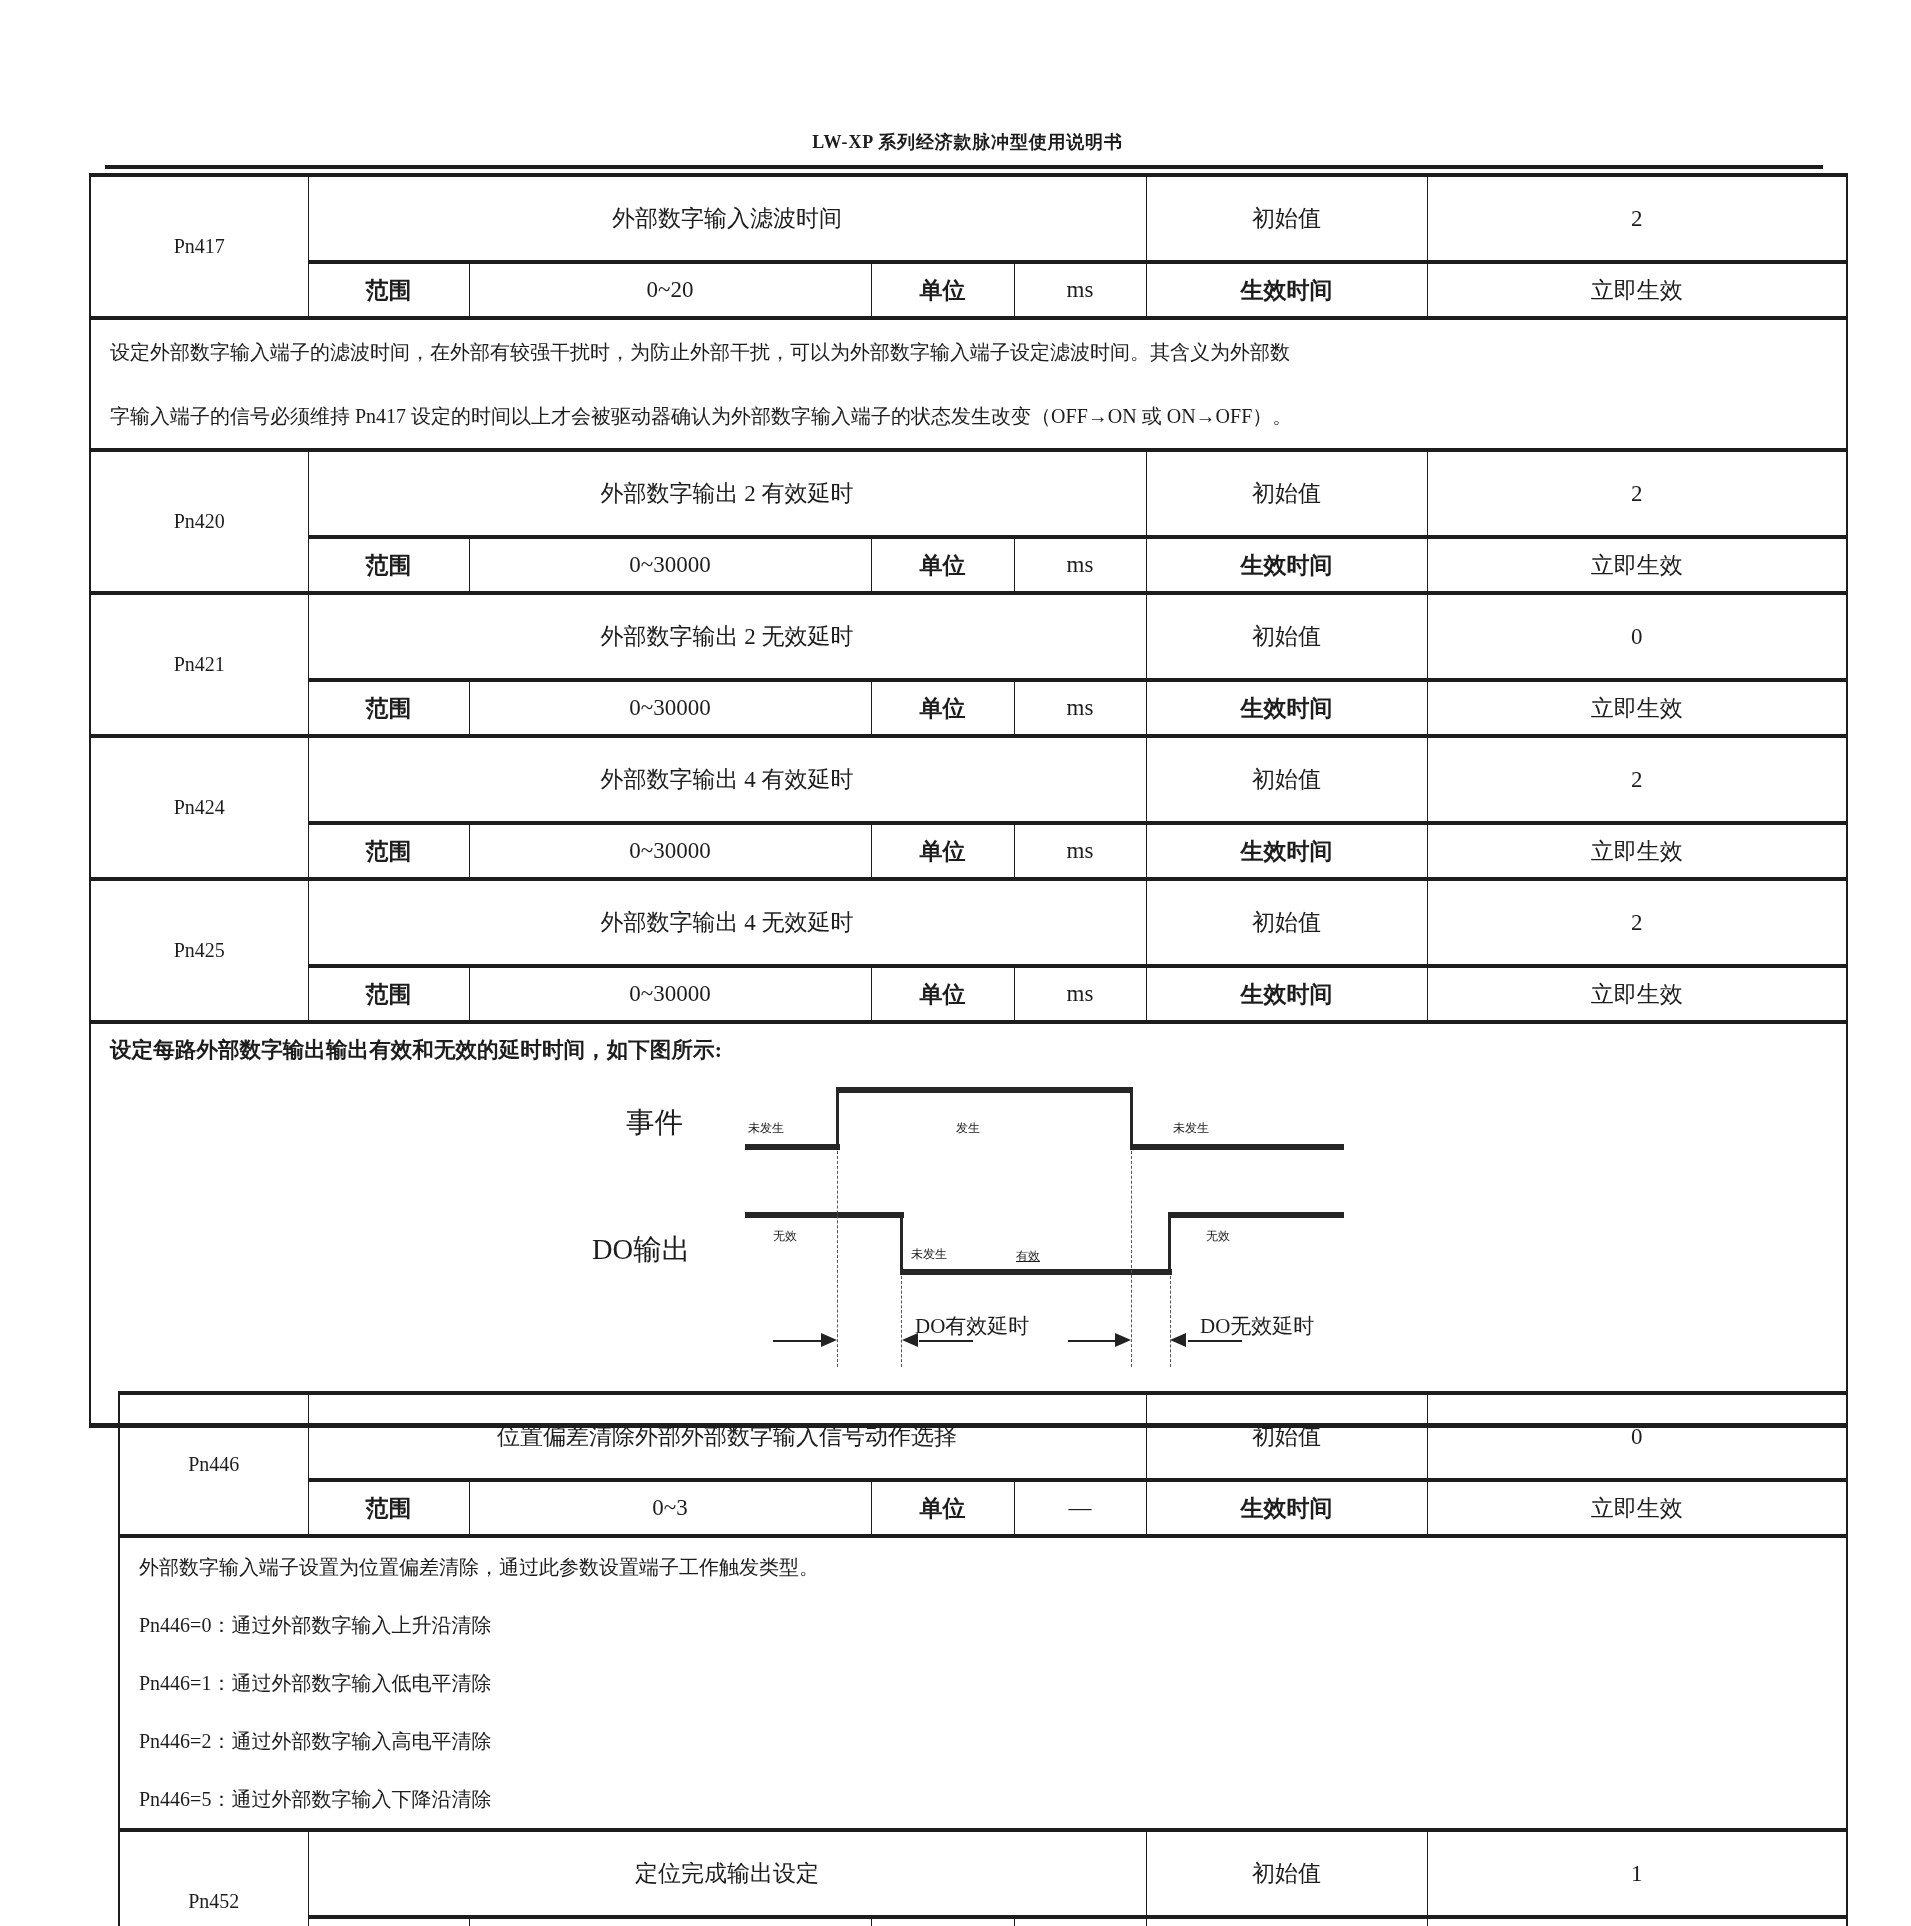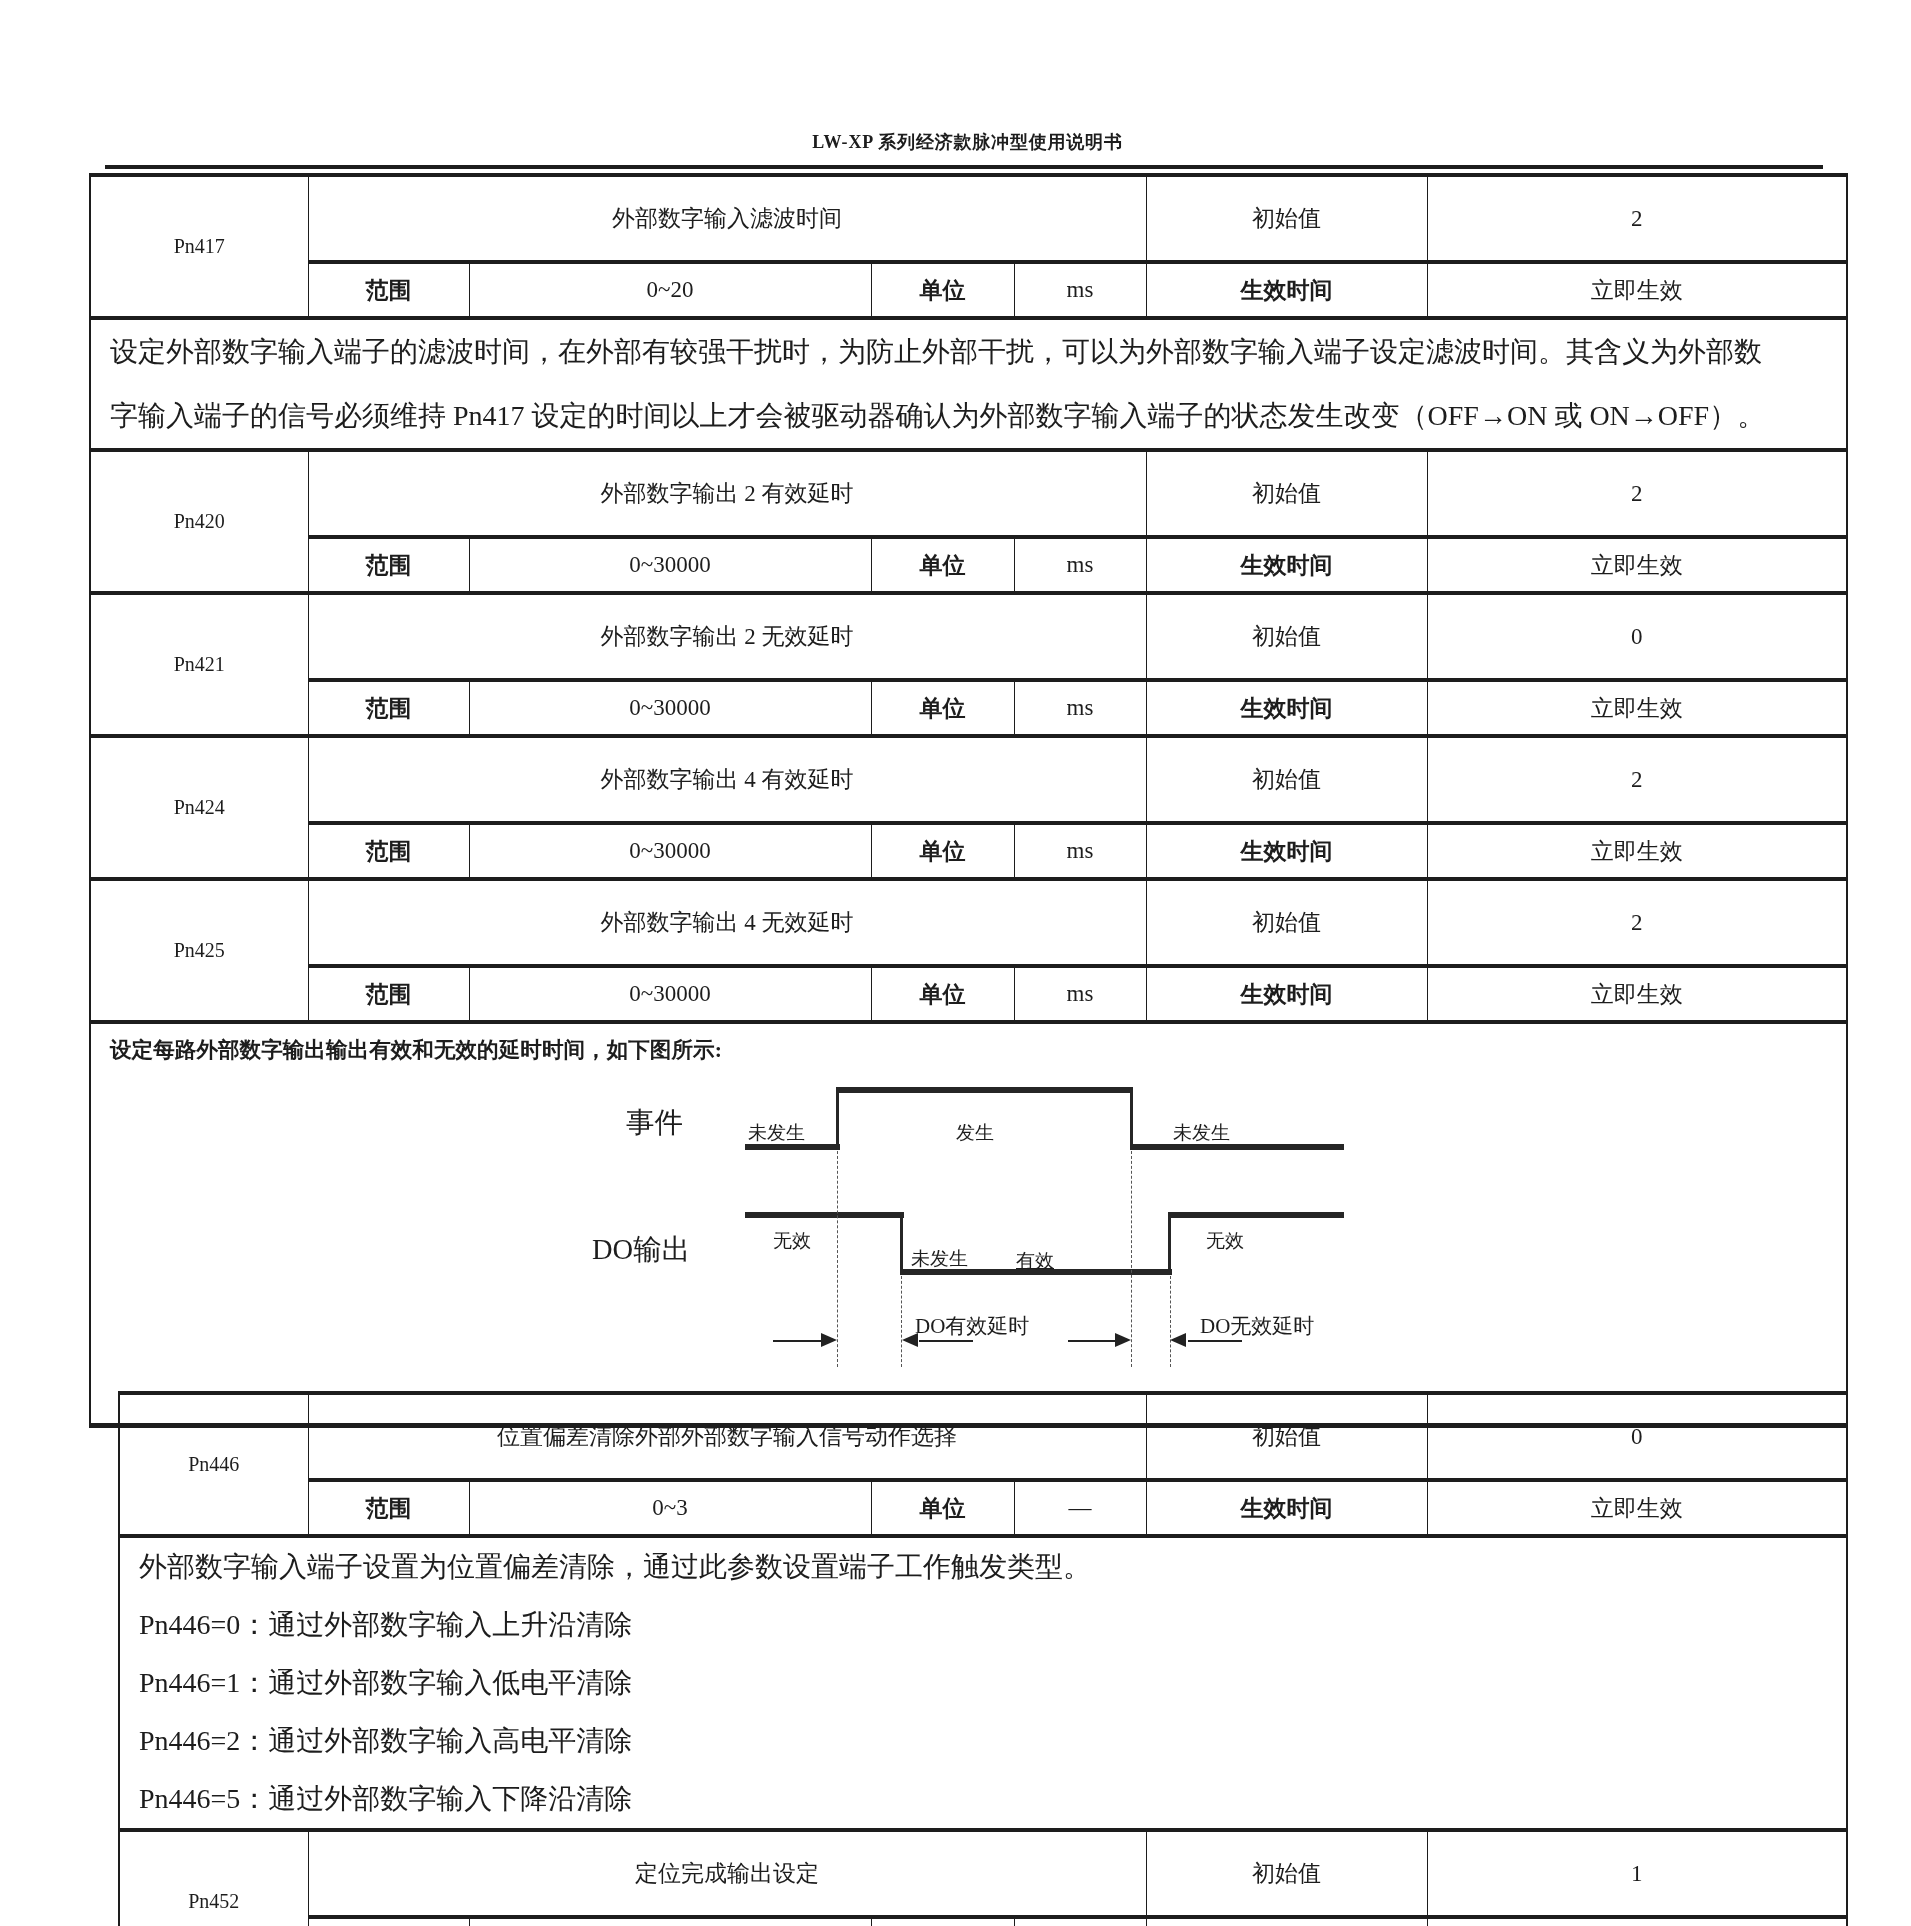--- a/index.html
+++ b/index.html
@@ -33,32 +33,32 @@
   tr.r1 td{height:83px;border-top-width:4.6px;}
   tr.r2 td{height:52px;border-top-width:4.6px;}
   td.pn{font-size:20px;}
   td.lbl{font-weight:bold;}
   tr.descrow td{
     border-top-width:4.6px;border-bottom-width:4.6px;
     text-align:left;vertical-align:top;
   }
   .dline{
     display:flex;align-items:center;
-    height:58px;padding-left:19px;font-size:28px;white-space:nowrap;
+    height:58px;padding-left:19px;font-size:20px;white-space:nowrap;
   }
   .dline.tall{height:64px;}
   
   .diagram-td{height:399px;}
   .diagram{position:relative;width:100%;height:399px;}
   .diagram .intro{position:absolute;left:19px;top:10.8px;font-size:21.6px;white-space:nowrap;font-weight:bold;}
   .wv{position:absolute;background:#262626;}
   .wv.h{height:6.2px;}
   .wv.v{width:3.1px;}
   .dash{position:absolute;width:0;border-left:1.2px dashed #555;}
-  .wlabel{position:absolute;font-size:19px;white-space:nowrap;}
+  .wlabel{position:absolute;font-size:12px;white-space:nowrap;}
   .wname{position:absolute;font-size:28.5px;white-space:nowrap;}
   .dim-line{position:absolute;height:1.5px;background:#222;}
   .ah{position:absolute;width:0;height:0;border-top:7.7px solid transparent;border-bottom:7.7px solid transparent;}
   .ah.r{border-left:16px solid #222;}
   .ah.l{border-right:16px solid #222;}
   .dim-label{position:absolute;font-size:21px;white-space:nowrap;}
 </style>
 </head>
 <body>
 

